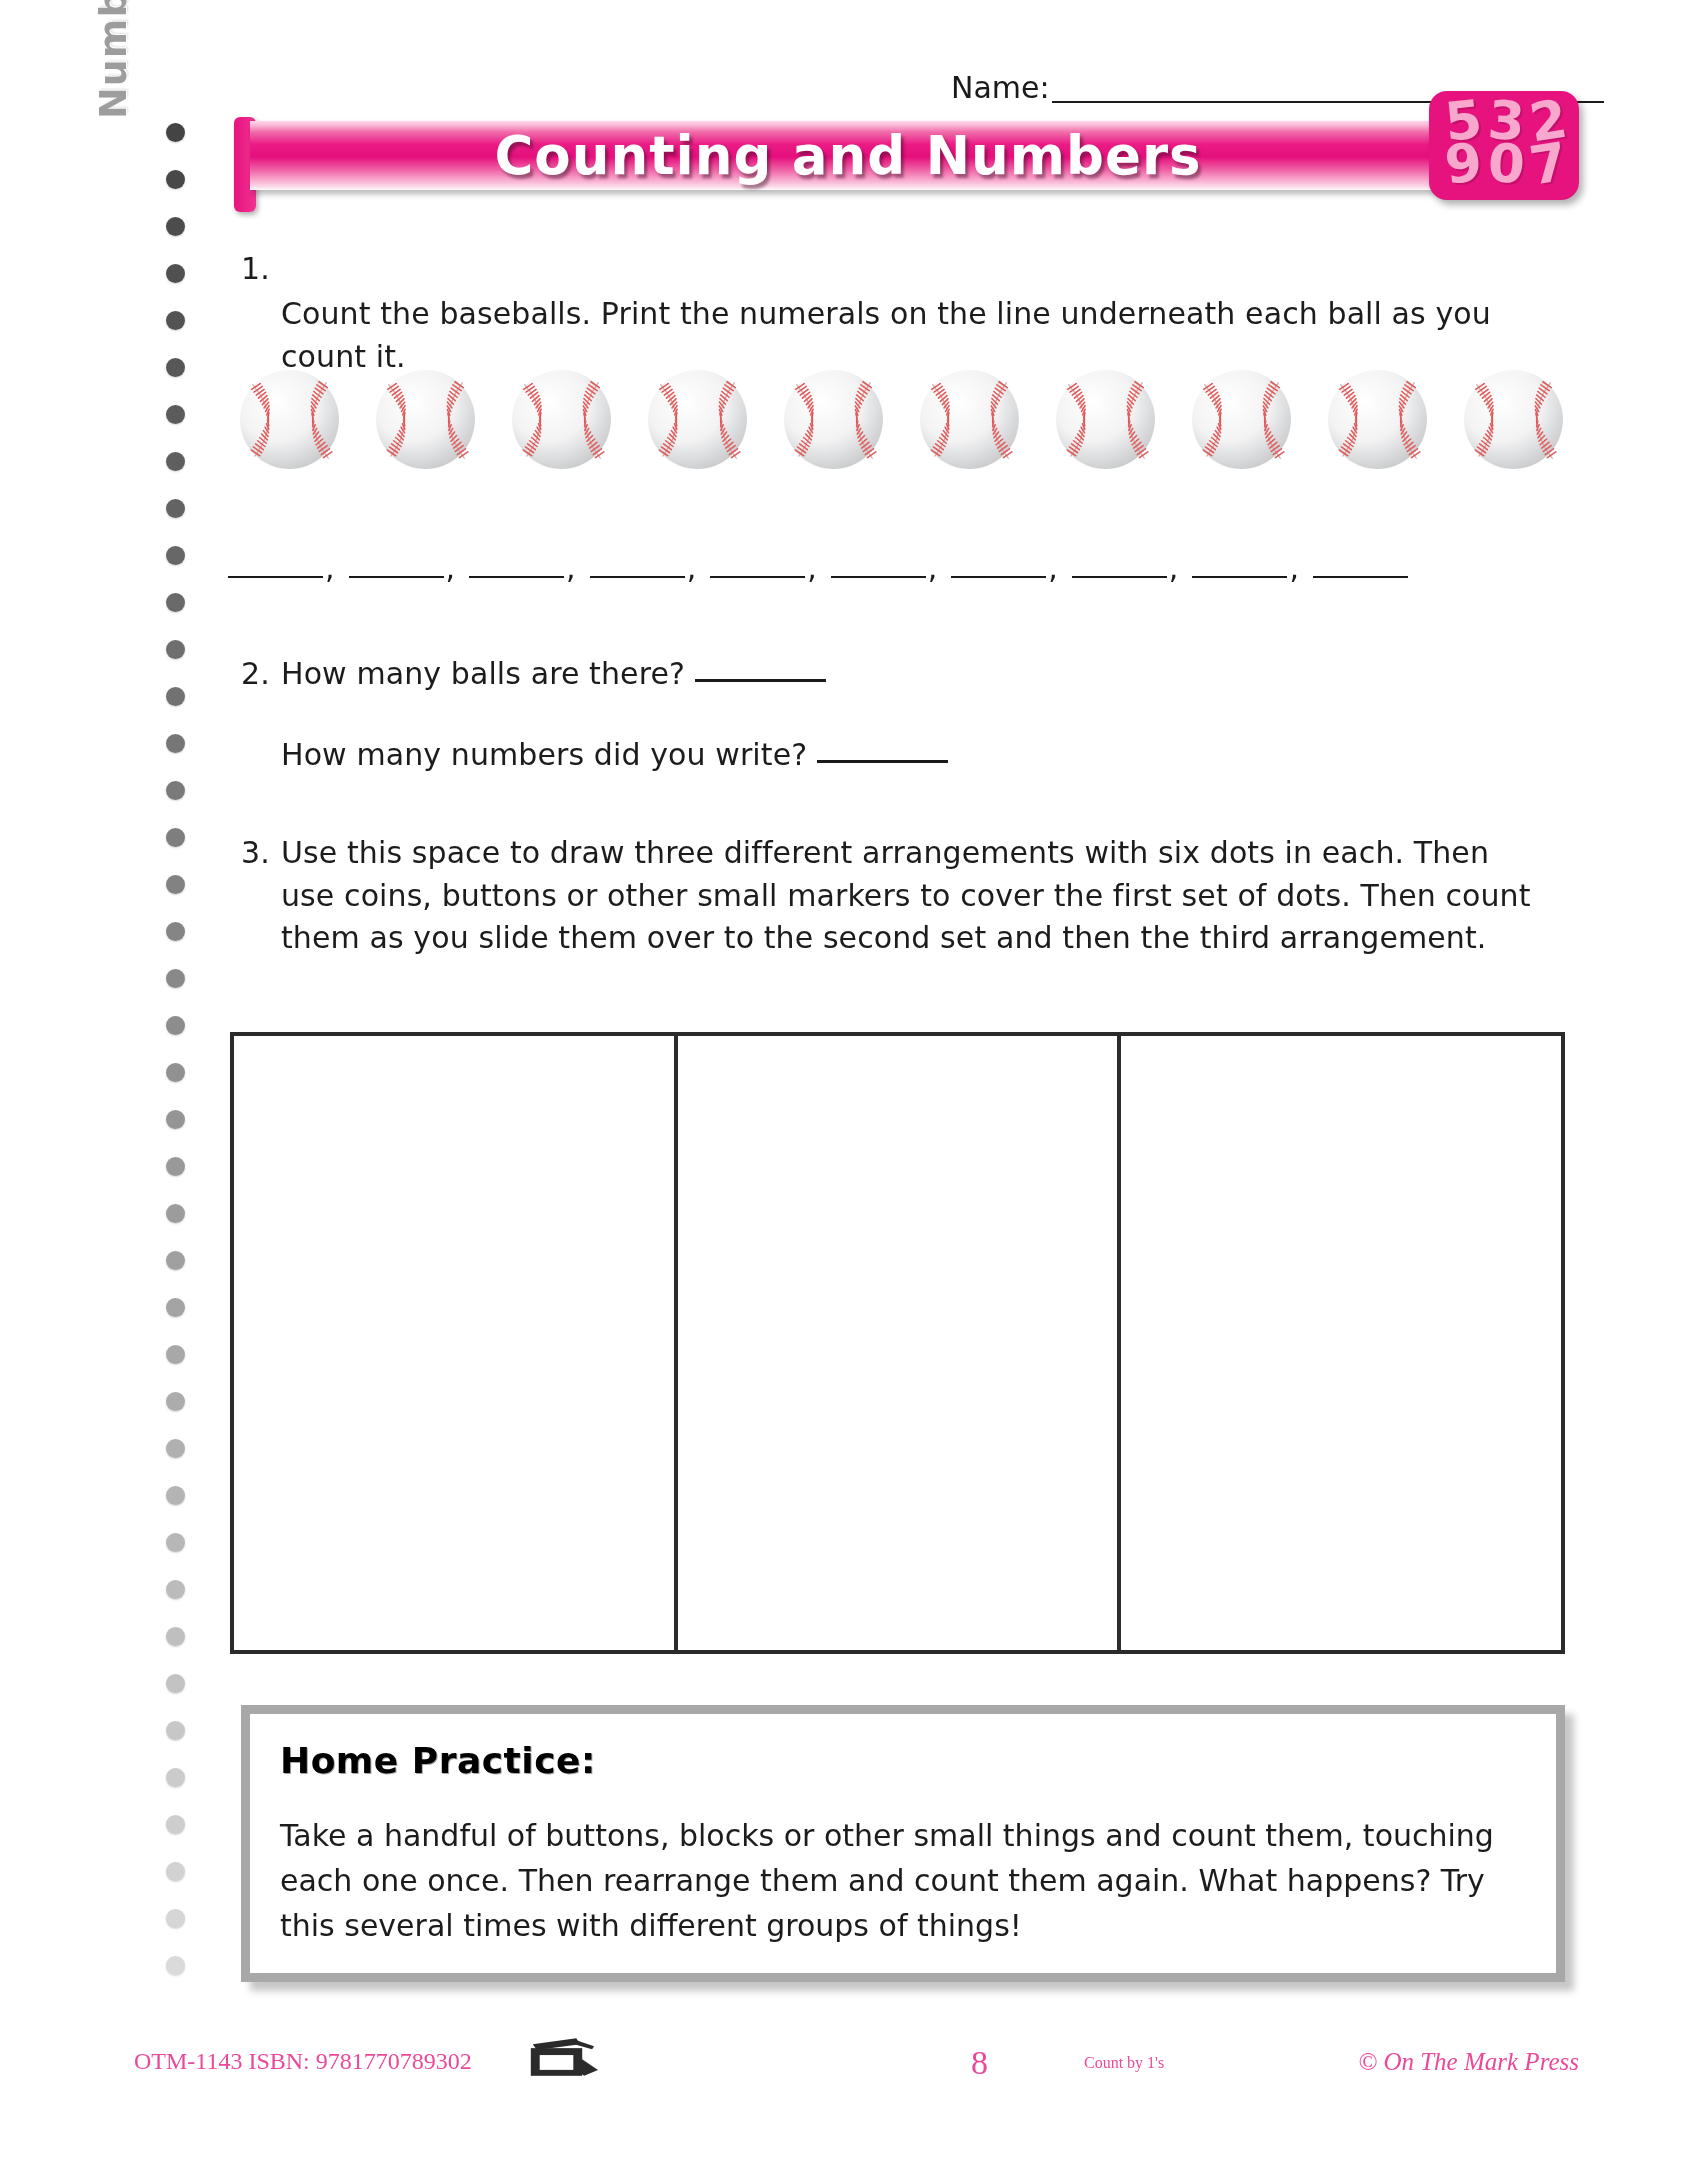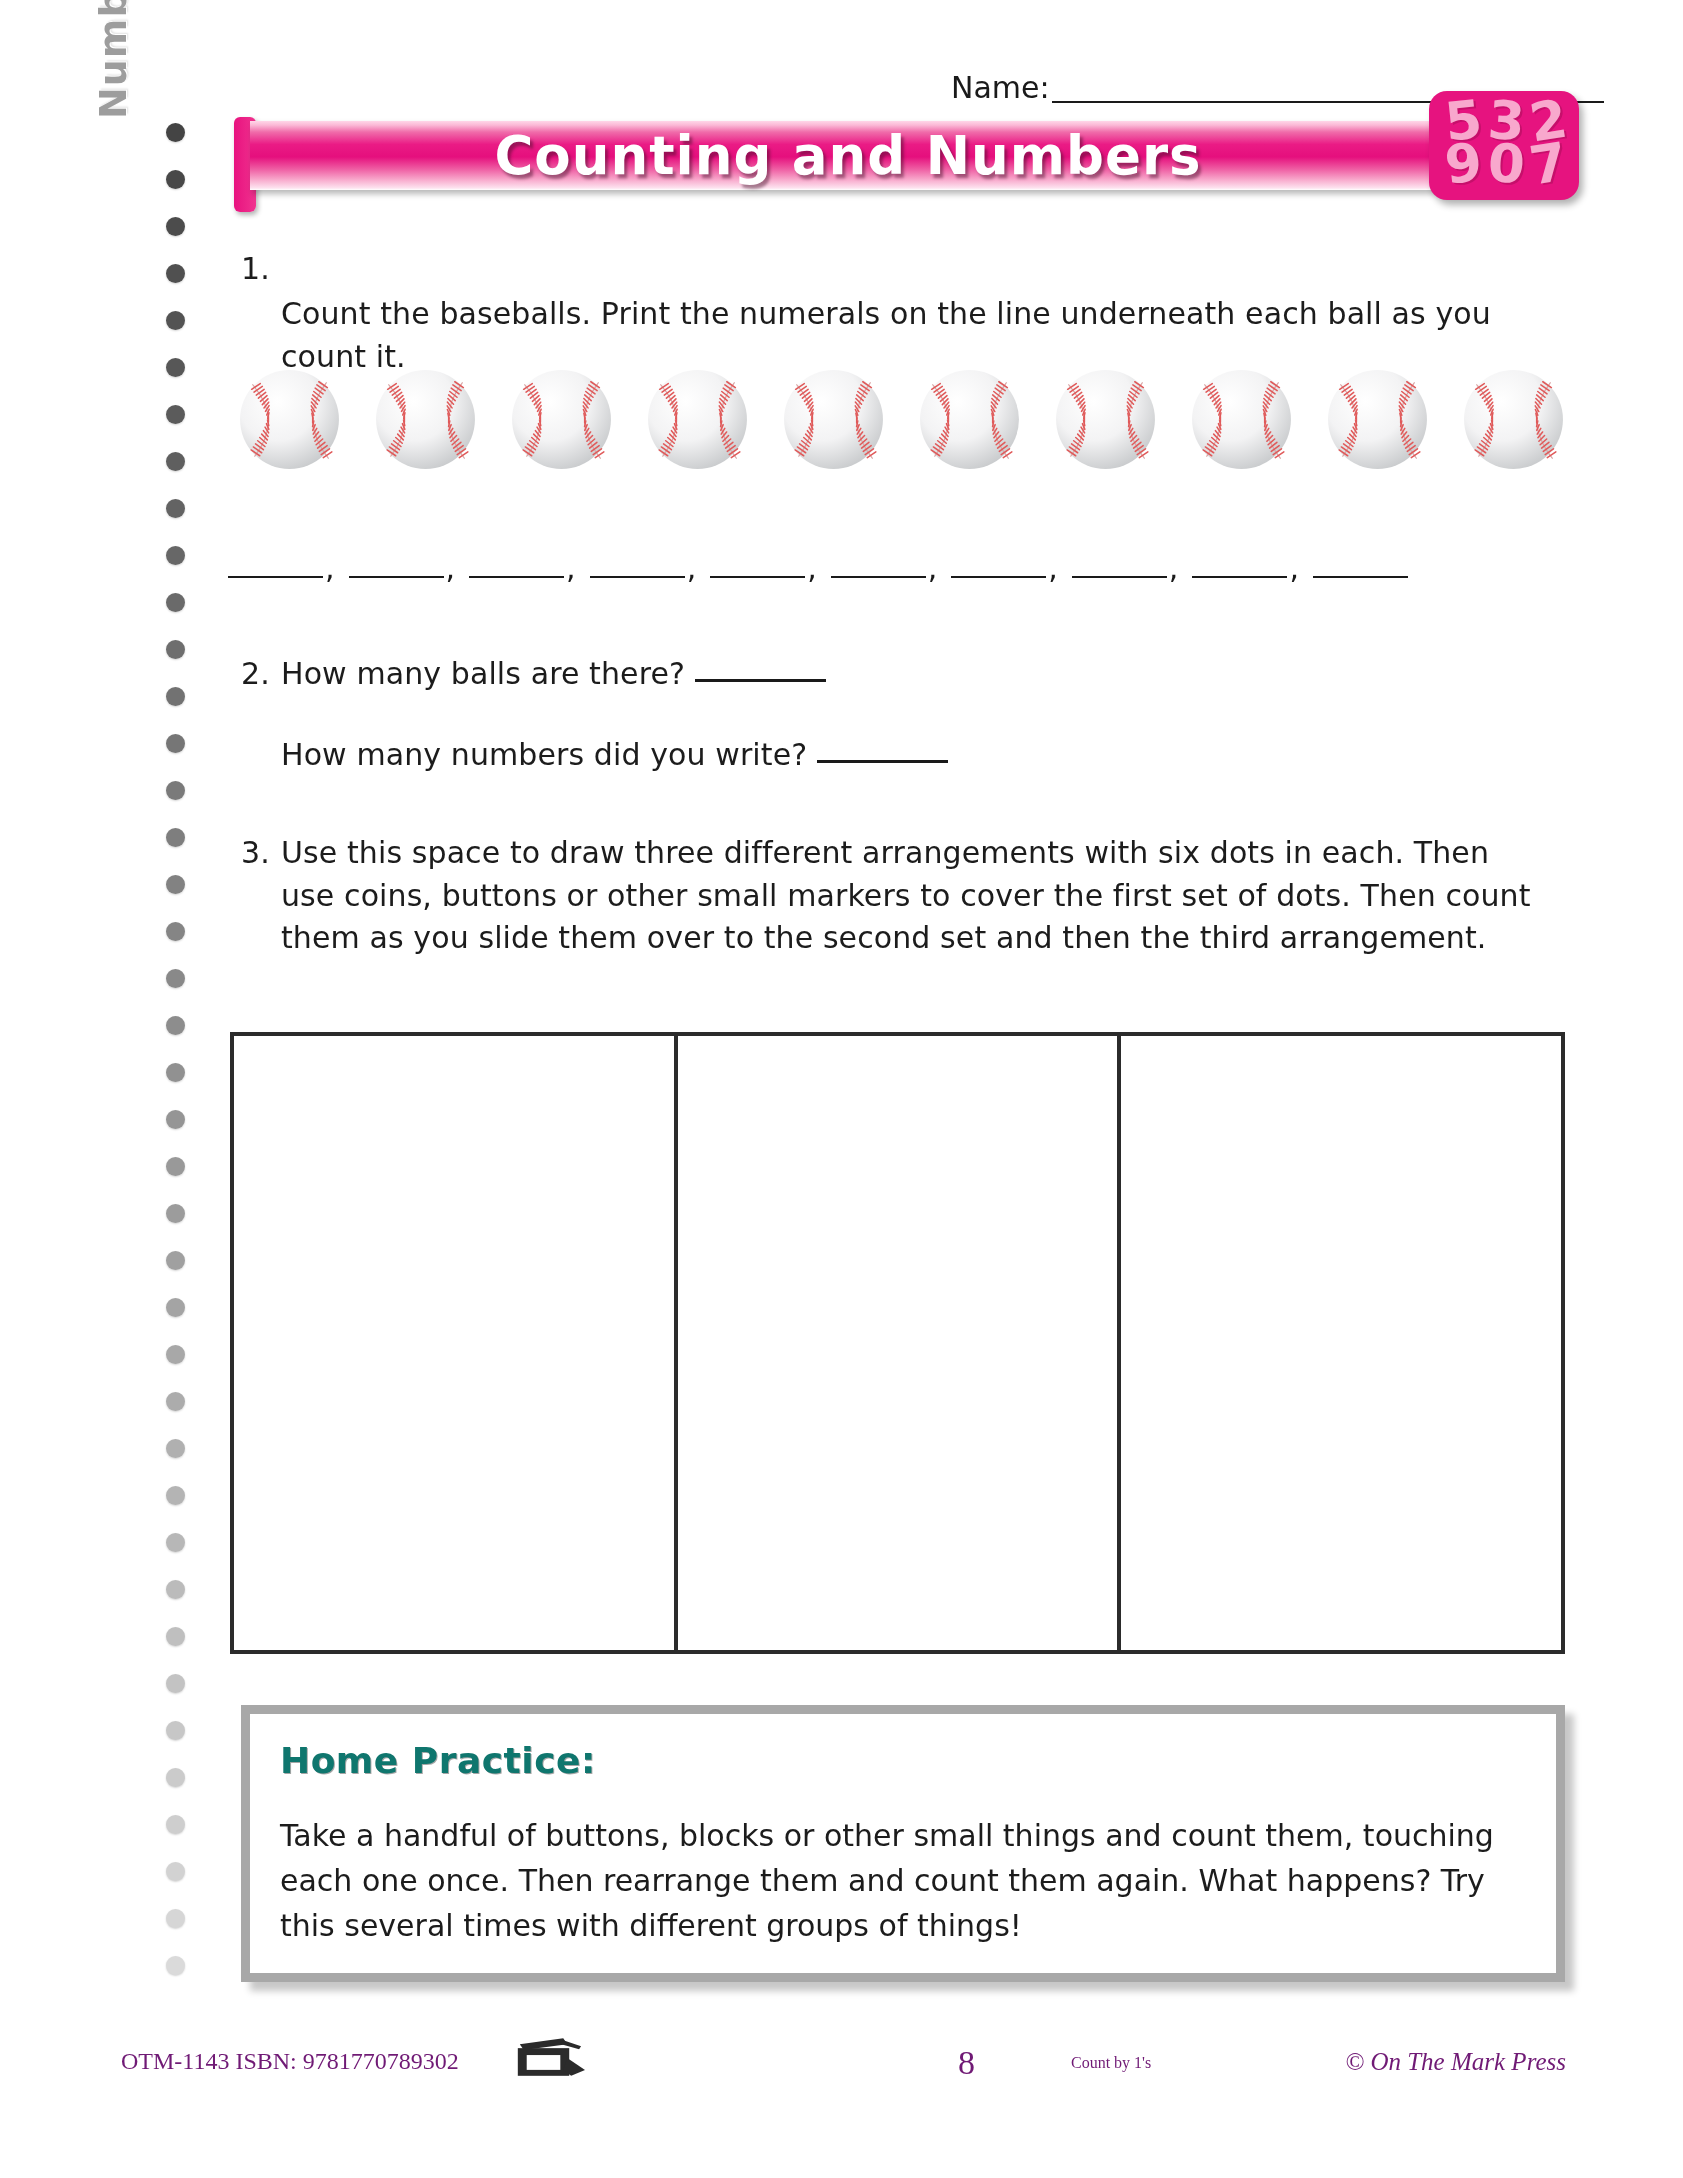--- a/index.html
+++ b/index.html
@@ -222,40 +222,40 @@
     width: 1324px; height: 277px;
     background: #ffffff;
     border: 9px solid #a8a8a8;
     box-shadow: 9px 9px 7px rgba(0,0,0,0.22);
     padding: 26px 30px 0 30px;
   }
   .hp-title {
     font-family: "DejaVu Sans", sans-serif;
     font-weight: bold;
     font-size: 36px;
-    color: #0f766e;
+    color: #000000;
     letter-spacing: 0.5px;
     text-shadow: 1px 1px 0 rgba(0,0,0,0.35);
   }
   .hp-body {
     margin-top: 32px;
     font-family: "DejaVu Sans", sans-serif;
     font-size: 30px;
     color: #1c1c1c;
     line-height: 1.5;
   }
 
   
   .footer {
     position: absolute;
-    left: 121px; top: 2044px;
+    left: 134px; top: 2044px;
     width: 1445px;
     height: 50px;
     font-family: "Liberation Serif", serif;
-    color: #701a75;
+    color: #ec4899;
   }
   .f-left {
     position: absolute; left: 0; top: 4px;
     font-size: 24px; white-space: nowrap;
   }
   .f-logo {
     position: absolute; left: 381px; top: -8px;
     width: 85px; height: 48px;
   }
   .f-page {

